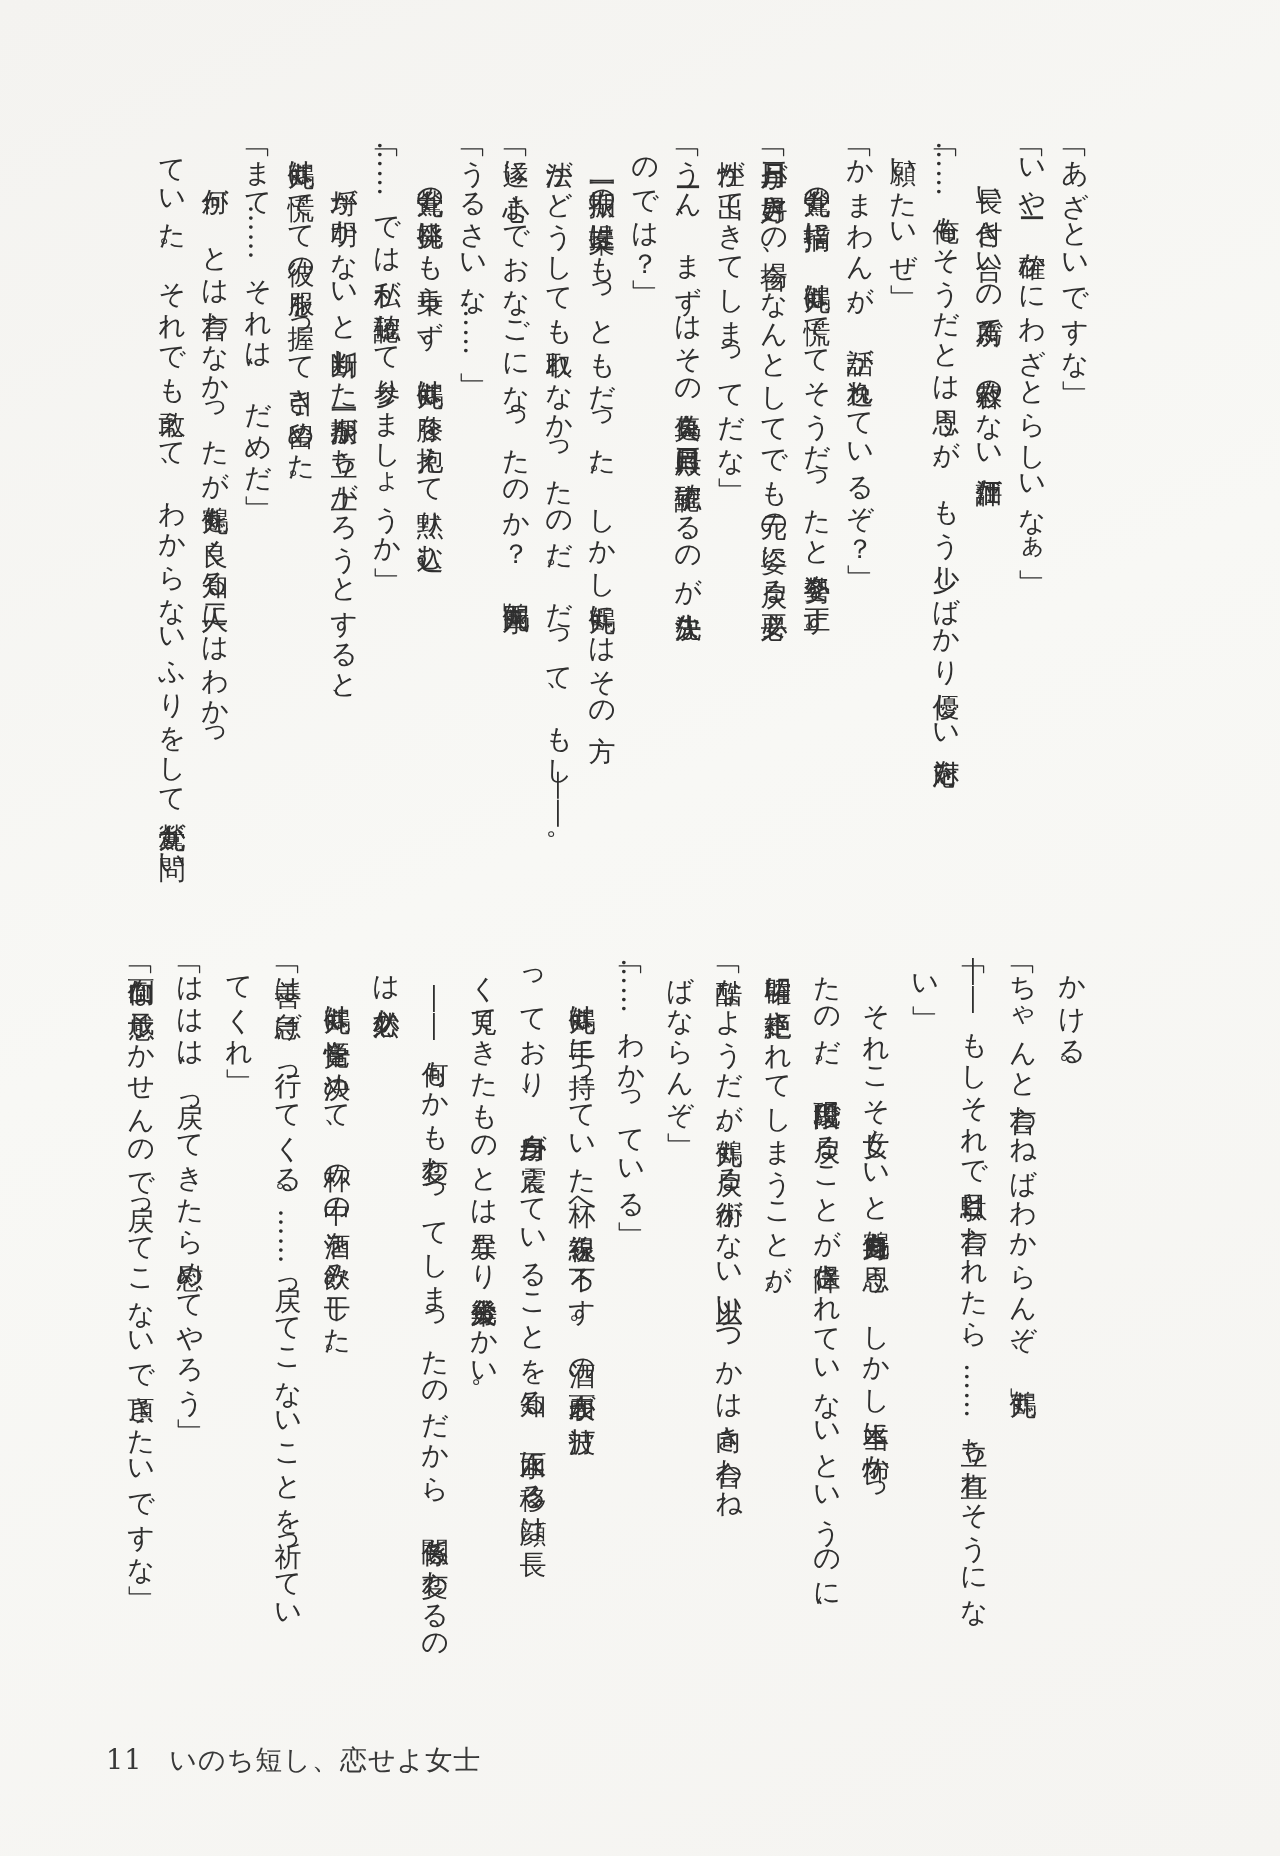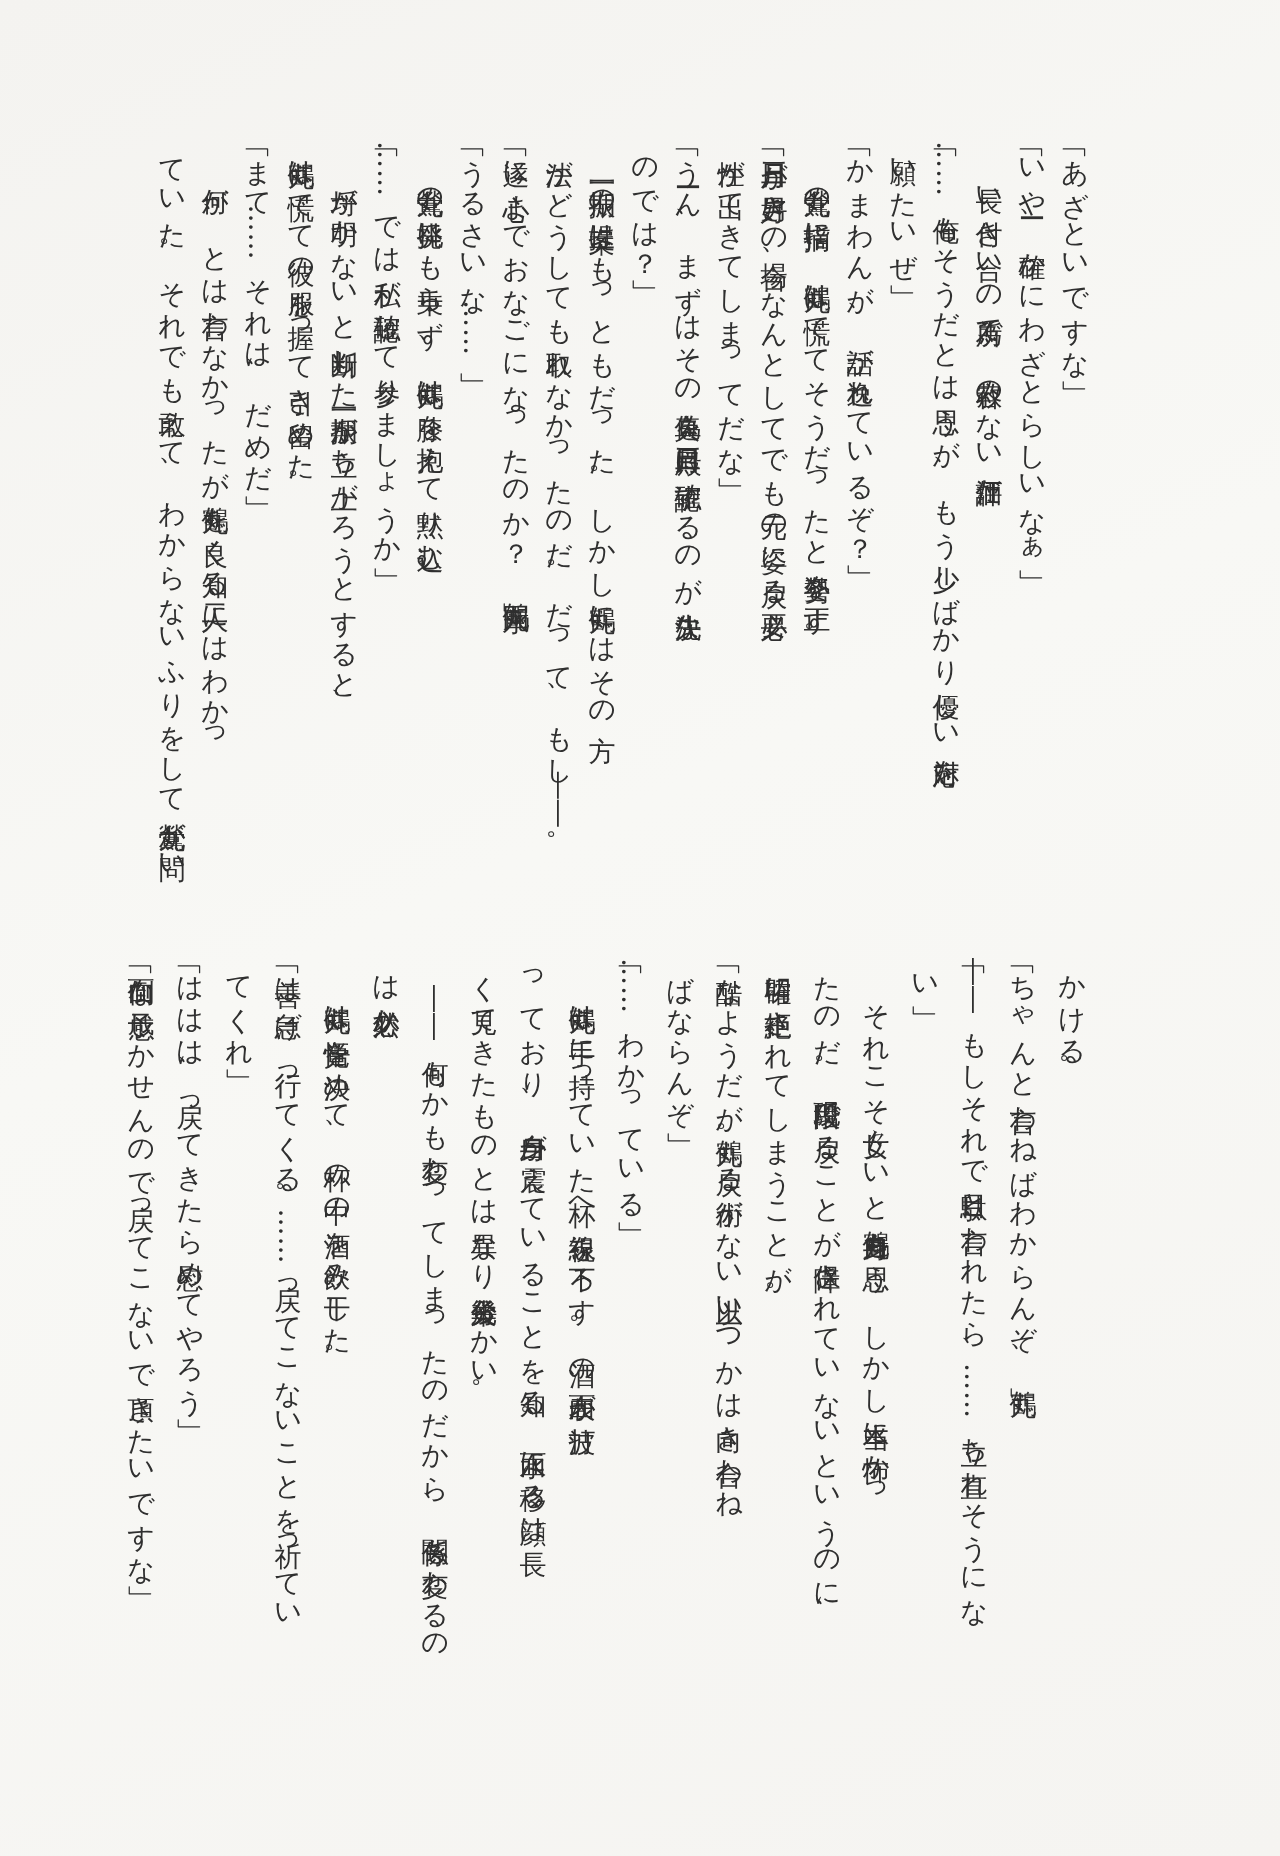--- a/index.html
+++ b/index.html
@@ -78,14 +78,17 @@
     <div class="tcol">く見てきたものとは異なり幾分柔らかい。</div>
     <div class="tcol">　――何もかも変わってしまったのだから、関係も変わるの</div>
     <div class="tcol">は必然か。</div>
     <div class="tcol">　鶴丸は覚悟を決めて、杯の中の酒を飲み干した。</div>
     <div class="tcol">「善は急げ、行ってくる。……戻ってこないことを祈ってい</div>
     <div class="tcol">てくれ」</div>
     <div class="tcol">「ははは、戻ってきたら慰めてやろう」</div>
     <div class="tcol">「面倒な予感しかせんので戻ってこないで頂きたいですな」</div>
   </div>
 
+  <div class="footer">
+    <span class="num">11</span><span>いのち短し、恋せよ女士</span>
+  </div>
 
 </div>
 
 </body></html>

